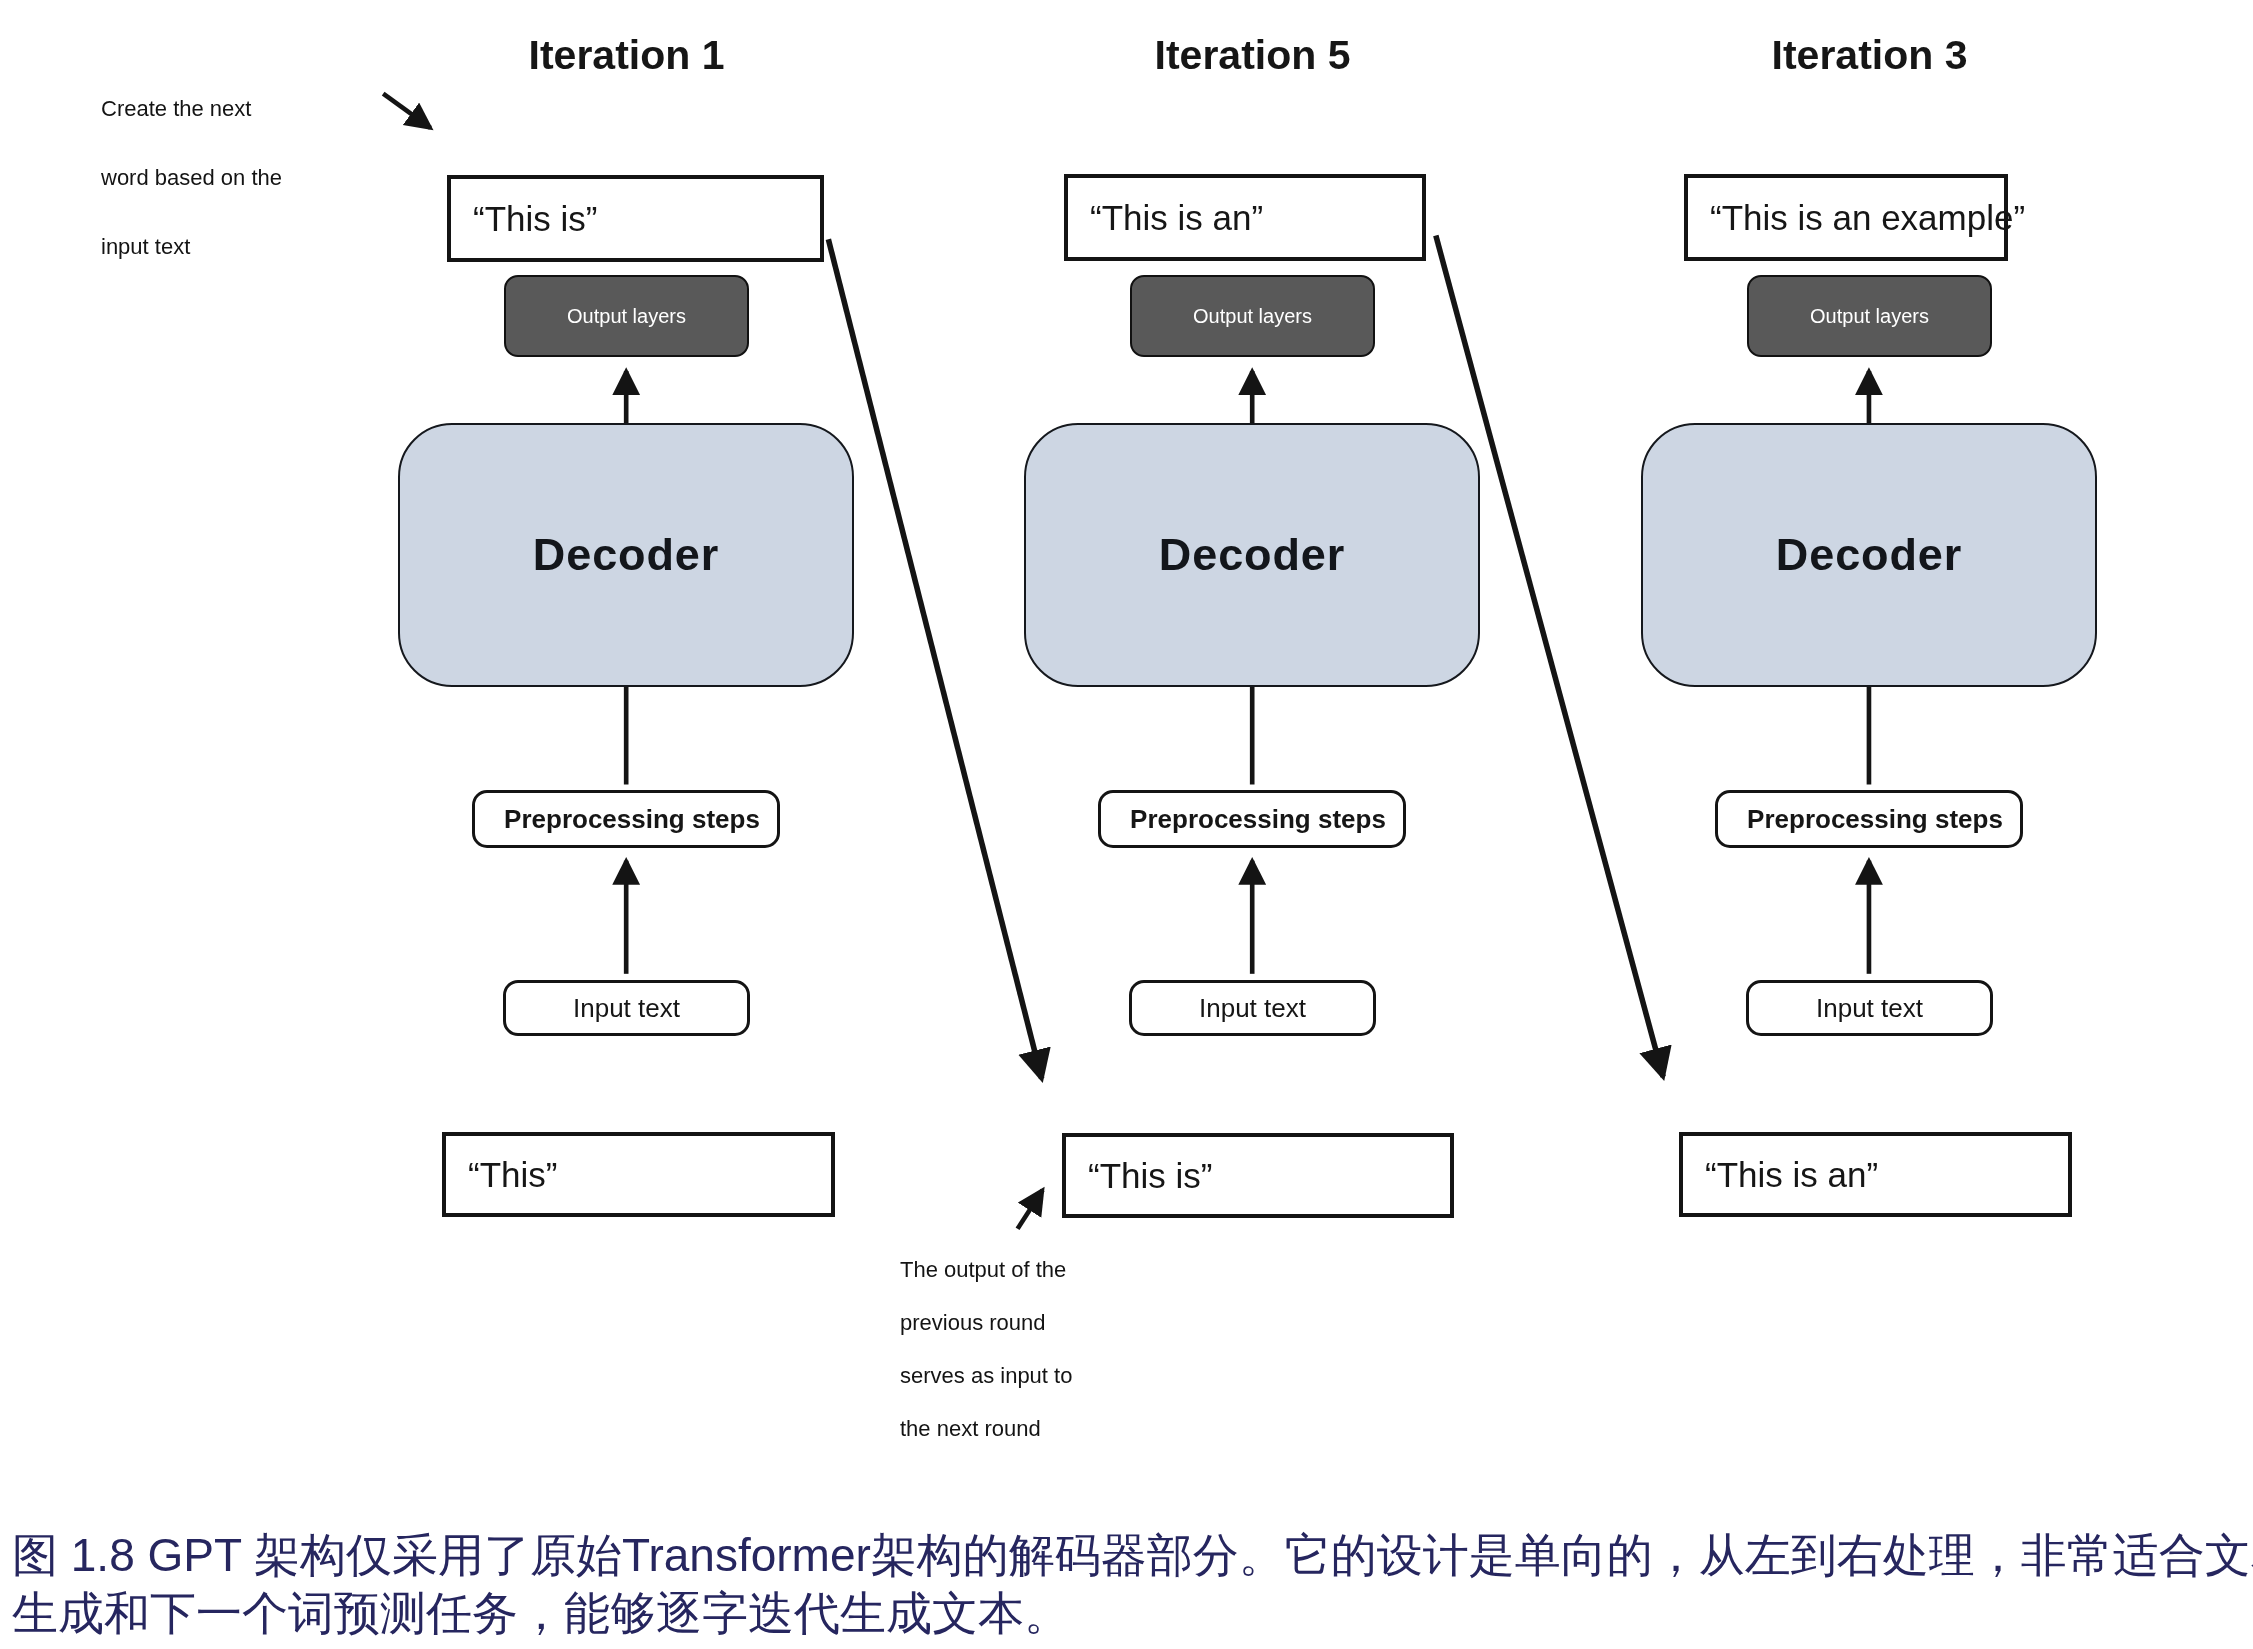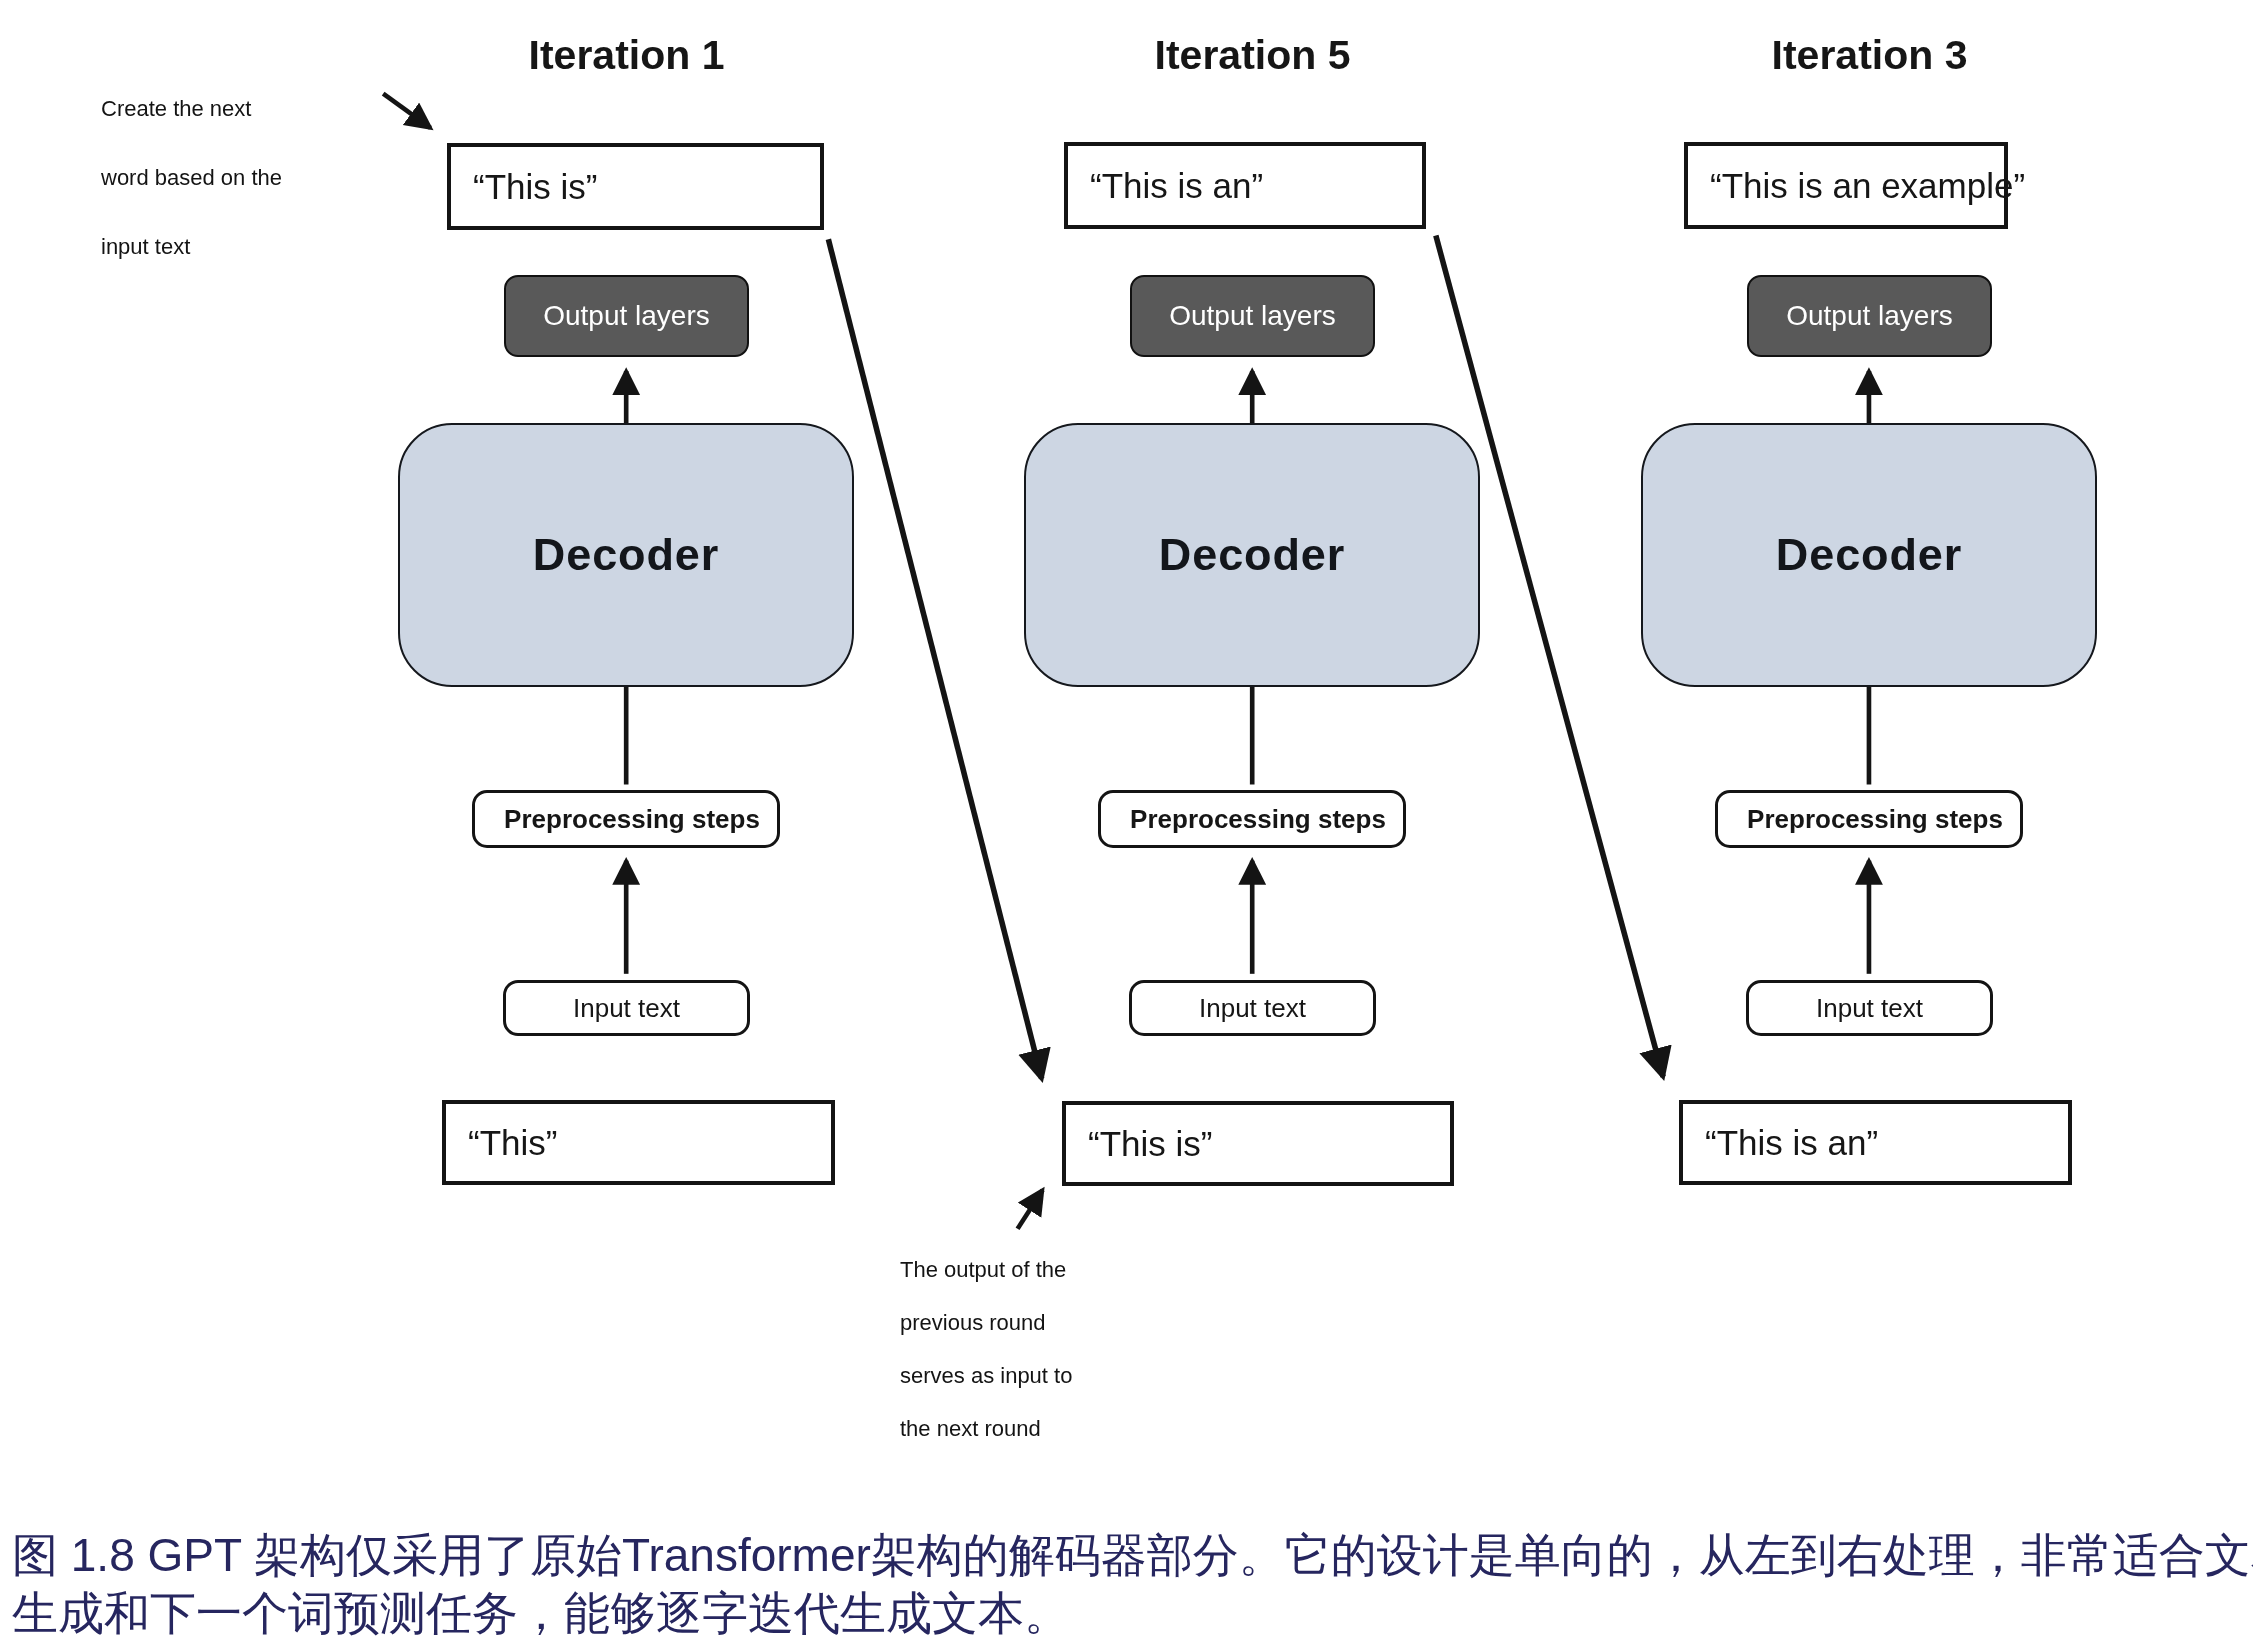--- a/index.html
+++ b/index.html
@@ -9,27 +9,27 @@
   }
   .overlay { position:absolute; left:0; top:0; pointer-events:none; }
 
   .iter-title {
     position:absolute; top:29px; width:371px; text-align:center;
     font-size:41px; font-weight:700; line-height:52px; color:#161616;
   }
   .txtbox {
     position:absolute; height:87px; box-sizing:border-box; background:#ffffff;
     border:4.6px solid #141414; display:flex; align-items:center;
-    padding-left:22px; font-size:35px; color:#161616; white-space:nowrap;
+    padding-left:22px; font-size:35px; color:#161616; white-space:nowrap;margin-top:32px;
   }
   .outlayers {
     position:absolute; top:275px; width:245px; height:82px; box-sizing:border-box;
     background:#595959; border:2.8px solid #111111; border-radius:14px;
     display:flex; align-items:center; justify-content:center;
-    color:#ffffff; font-size:28px; font-weight:500;text-align:right;
+    color:#ffffff; font-size:20px; font-weight:500;text-align:right;
   }
   .decoder {
     position:absolute; top:423px; width:456px; height:264px; box-sizing:border-box;
     background:#cdd6e3; border:2.8px solid #15181d; border-radius:54px;
     display:flex; align-items:center; justify-content:center;
     font-size:45px; font-weight:700; color:#13161b; letter-spacing:0.9px;
   }
   .pill {
     position:absolute; box-sizing:border-box; background:#ffffff;
     border:3.7px solid #141414; border-radius:15px;

